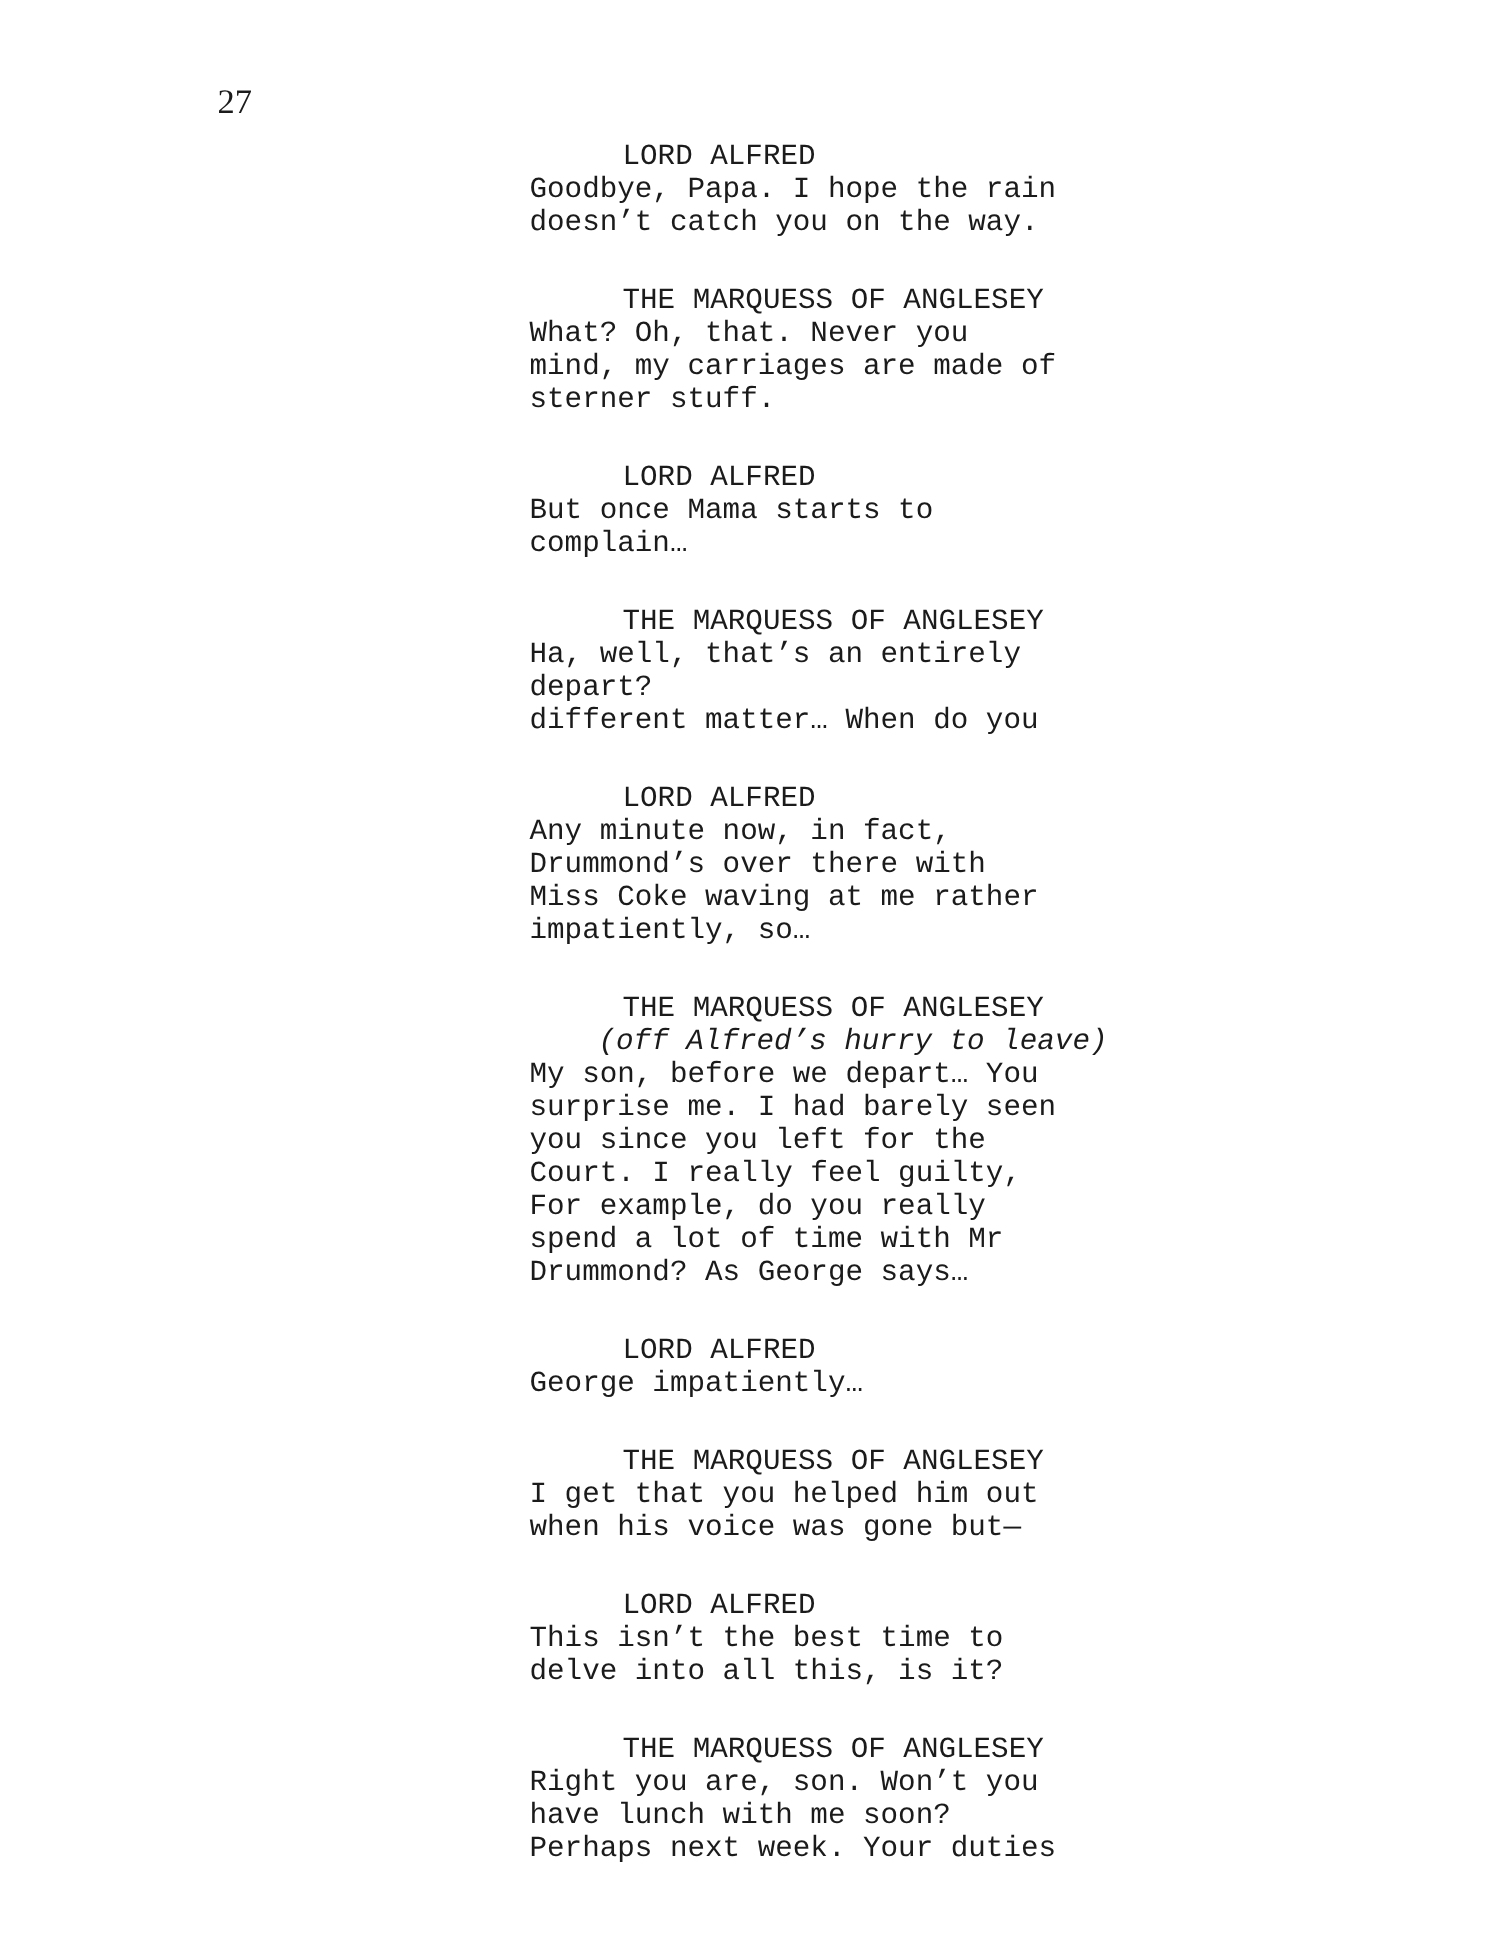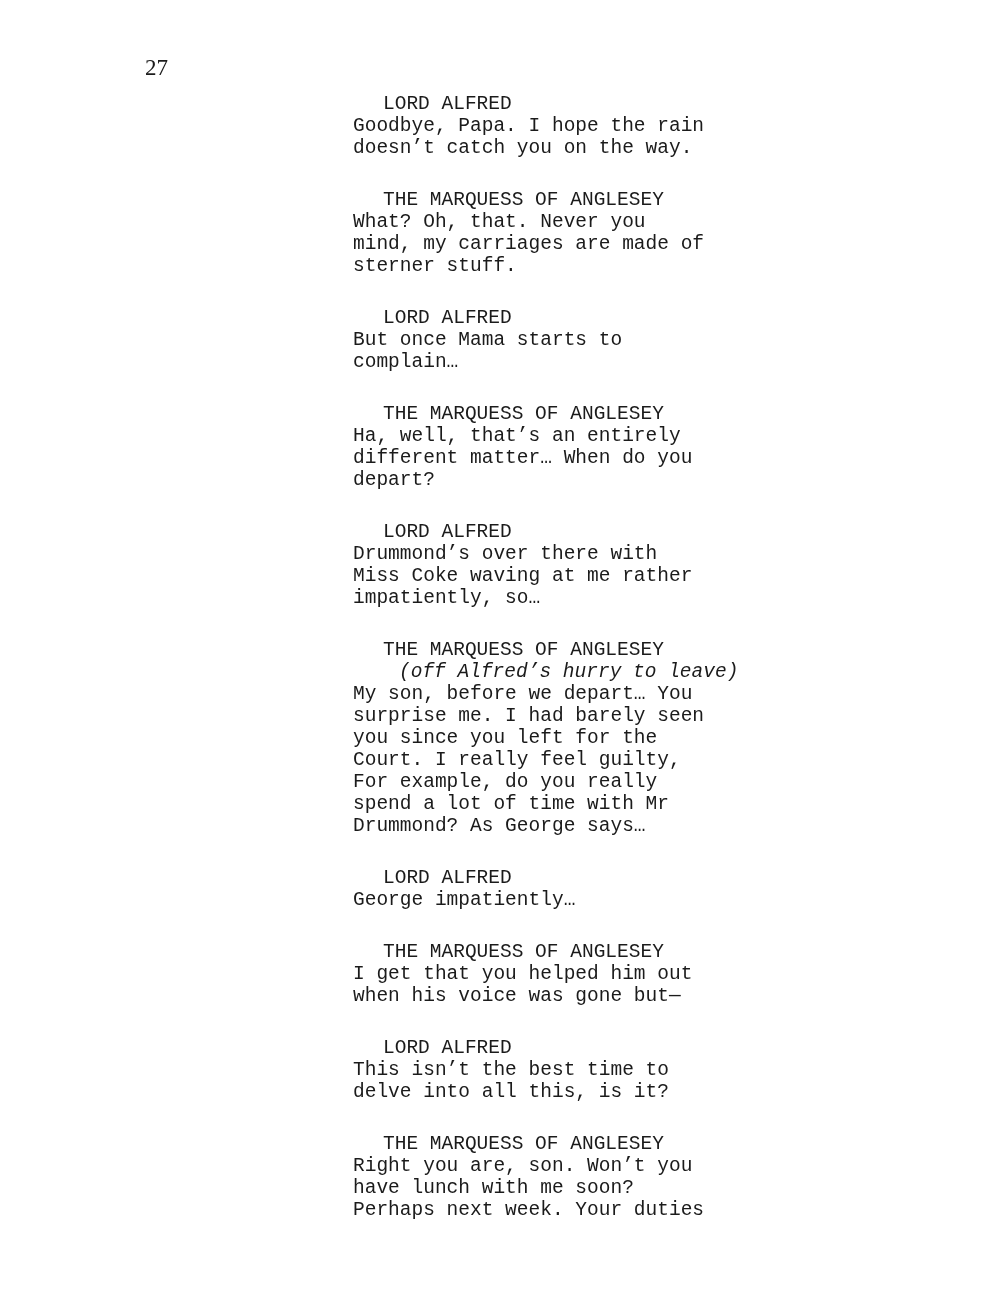--- a/index.html
+++ b/index.html
@@ -29,21 +29,21 @@
     left: 325px;
     top: 93px;
     width: 470px;
     font-size: 19.5px;
     line-height: 22px;
   }
   .speech {
     margin: 0 0 30px 0;
   }
   .character-name {
-    margin-left: 58px;
+    margin-left: 90px;
     white-space: pre;
   }
   .parenthetical {
     margin-left: 74px;
     white-space: pre;
     font-style: italic;
   }
   .dialogue-line {
     white-space: pre;
     margin-left: 28px;
@@ -67,25 +67,26 @@
         <div class="dialogue-line">sterner stuff.</div>
       </div>
       <div class="speech">
         <div class="character-name">LORD ALFRED</div>
         <div class="dialogue-line">But once Mama starts to</div>
         <div class="dialogue-line">complain…</div>
       </div>
       <div class="speech">
         <div class="character-name">THE MARQUESS OF ANGLESEY</div>
         <div class="dialogue-line">Ha, well, that’s an entirely</div>
+        <div class="dialogue-line">depart?</div>
         <div class="dialogue-line">different matter… When do you</div>
-        <div class="dialogue-line">depart?</div>
       </div>
       <div class="speech">
         <div class="character-name">LORD ALFRED</div>
+        <div class="dialogue-line">Any minute now, in fact,</div>
         <div class="dialogue-line">Drummond’s over there with</div>
         <div class="dialogue-line">Miss Coke waving at me rather</div>
         <div class="dialogue-line">impatiently, so…</div>
       </div>
       <div class="speech">
         <div class="character-name">THE MARQUESS OF ANGLESEY</div>
         <div class="parenthetical">(off Alfred’s hurry to leave)</div>
         <div class="dialogue-line">My son, before we depart… You</div>
         <div class="dialogue-line">surprise me. I had barely seen</div>
         <div class="dialogue-line">you since you left for the</div>

